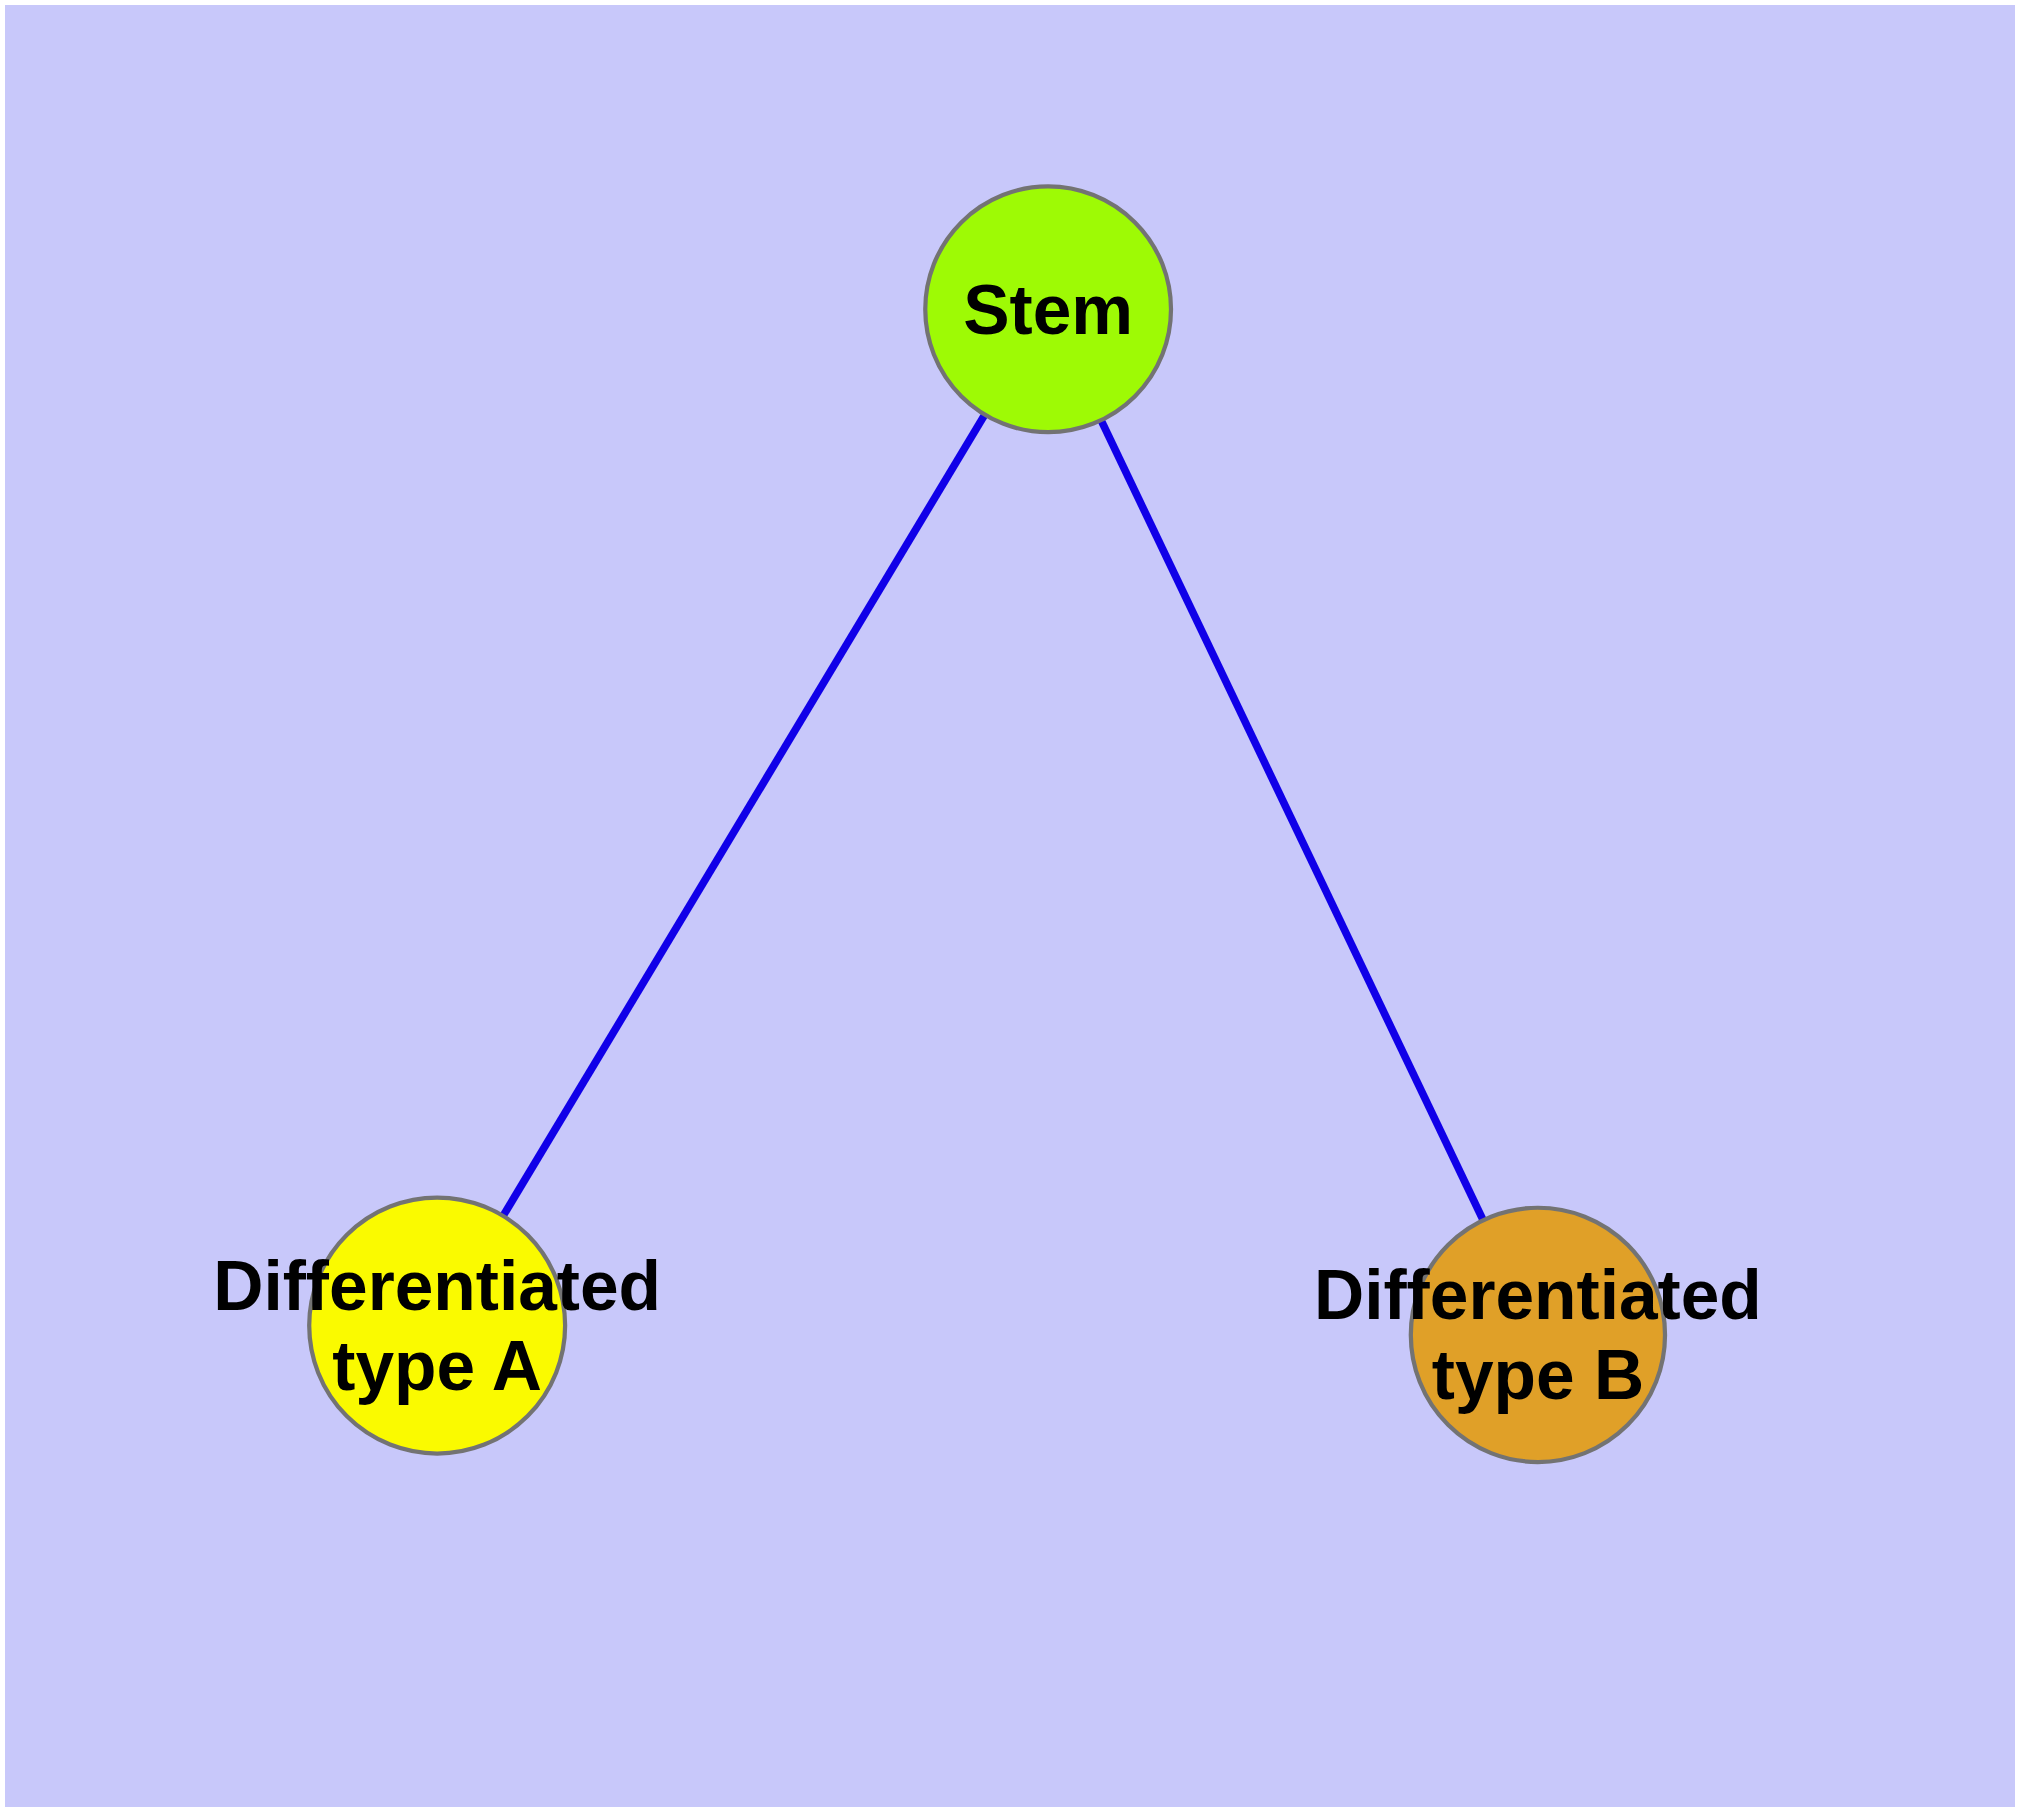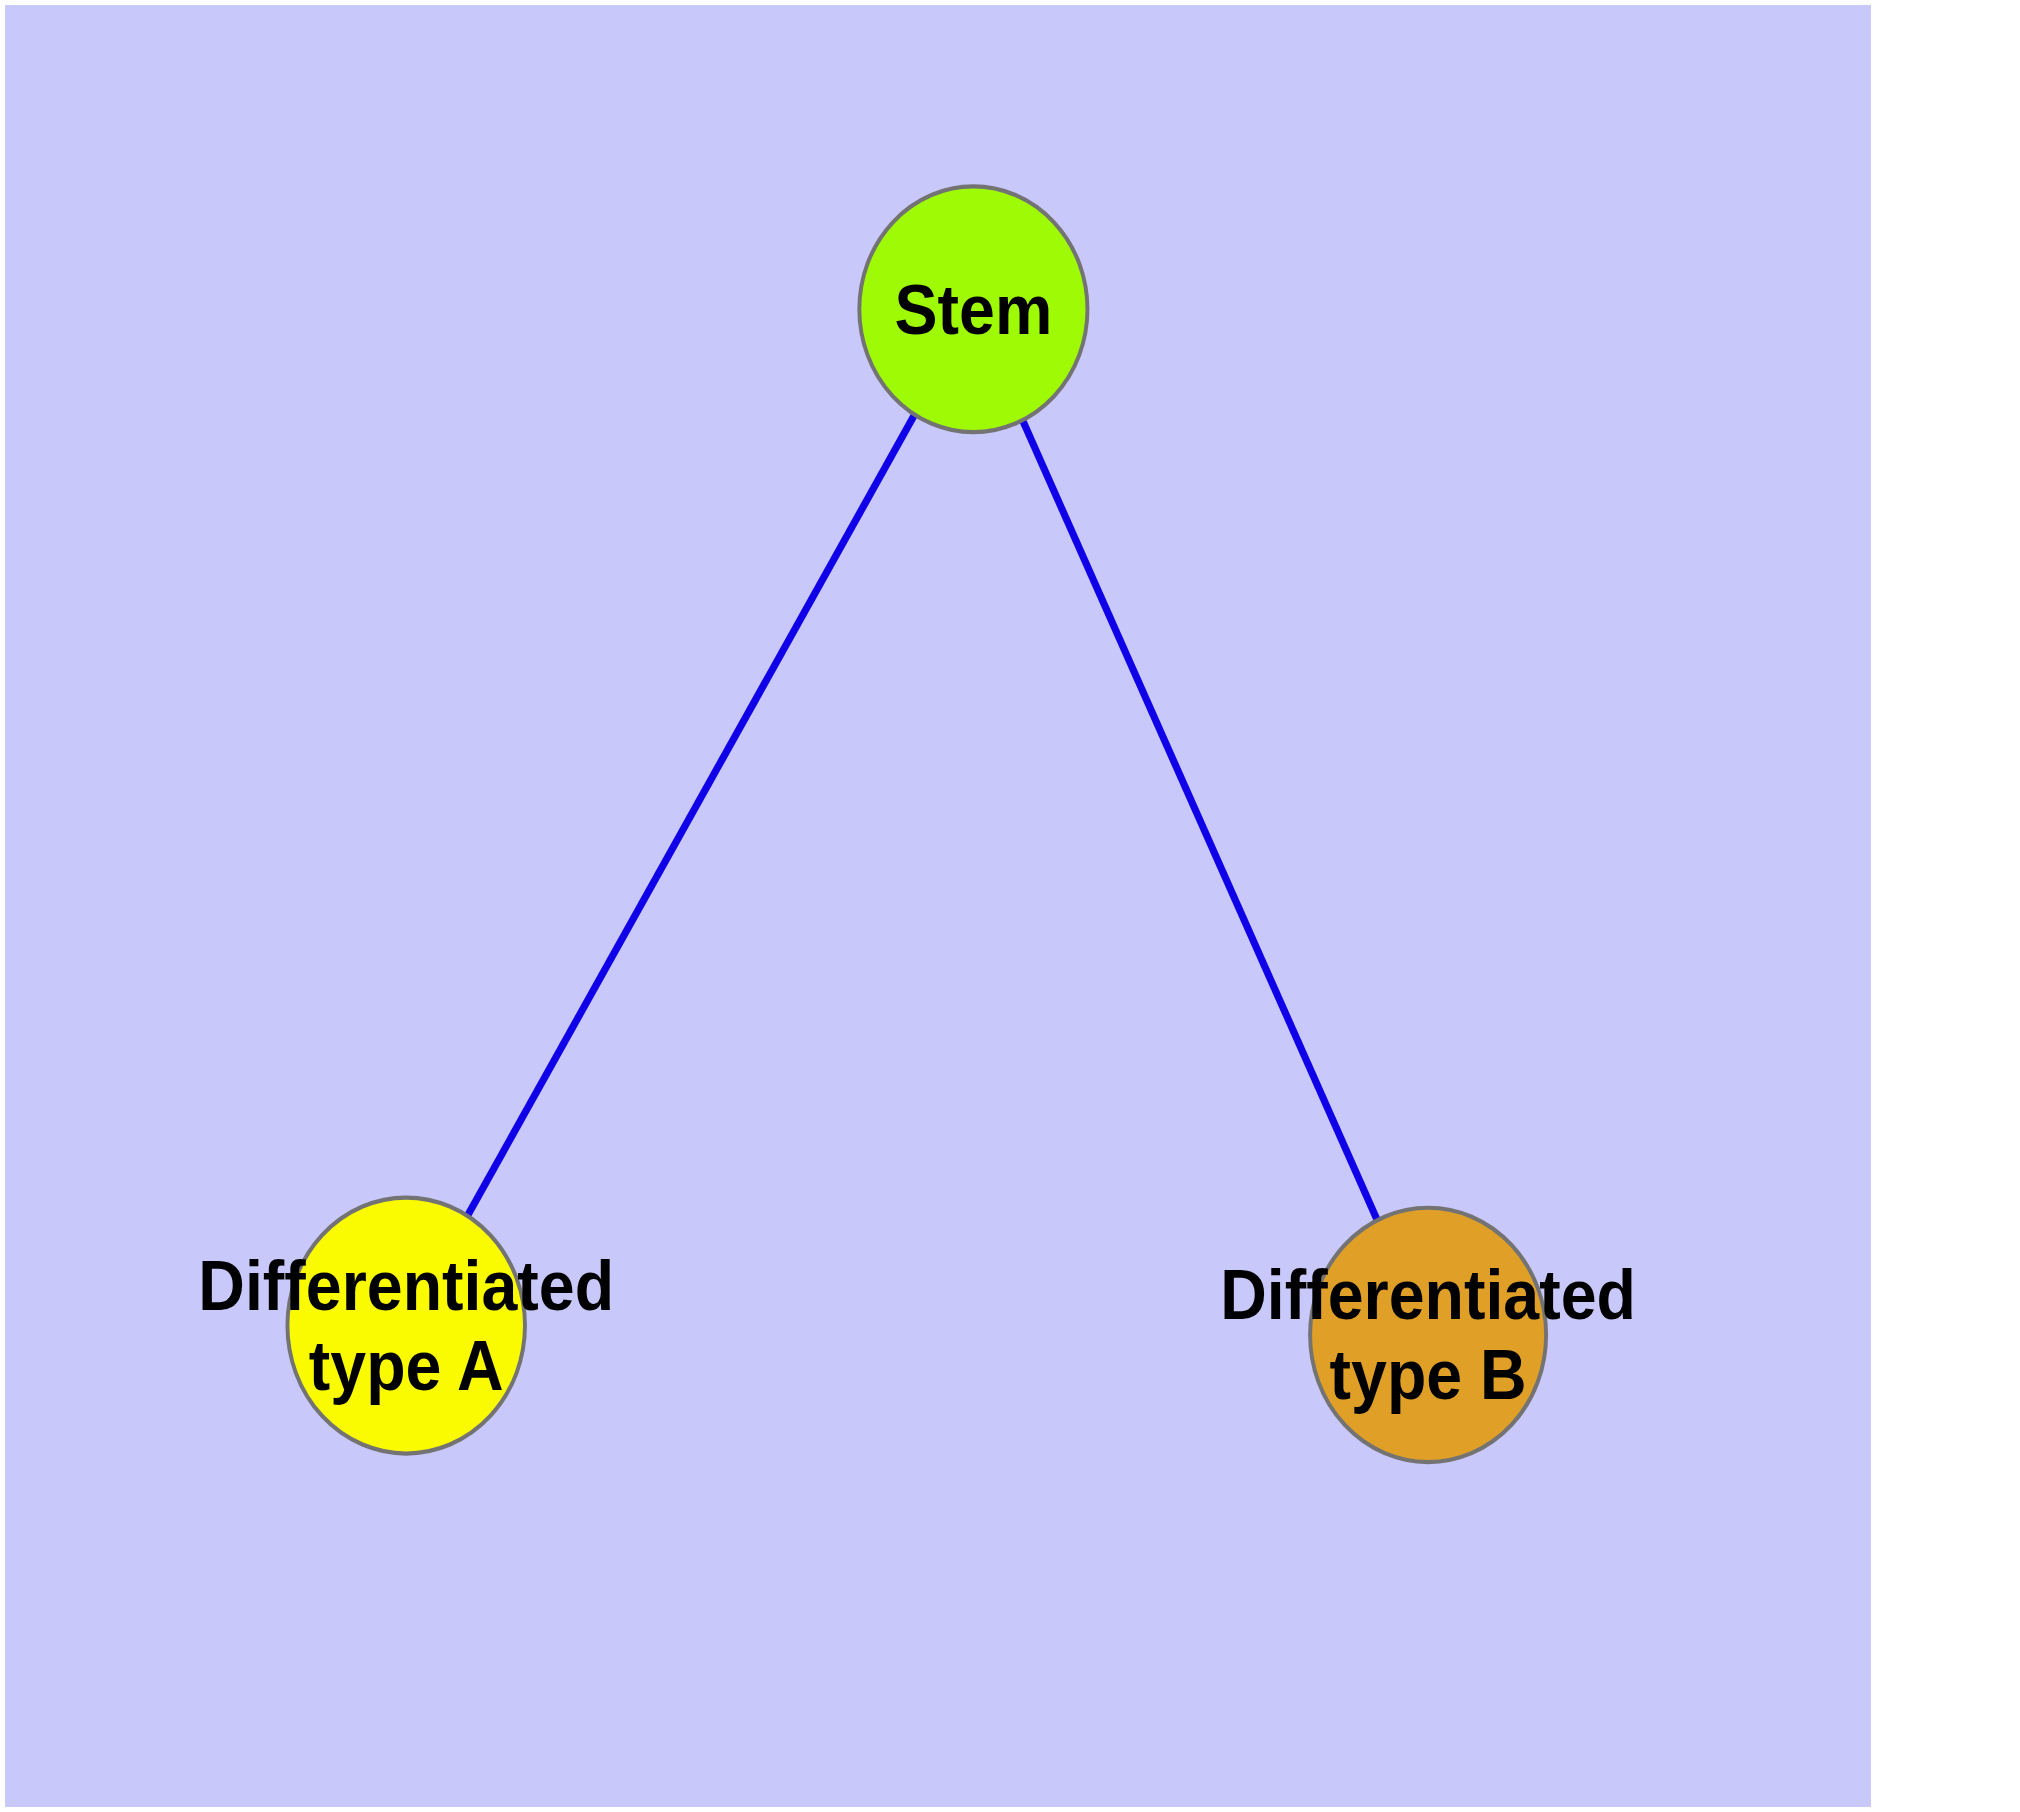--- a/index.html
+++ b/index.html
@@ -13,21 +13,21 @@
     width: 2021px;
     height: 1812px;
     background: #ffffff;
     overflow: hidden;
     font-family: "Liberation Sans", "DejaVu Sans", sans-serif;
   }
   #plot-area {
     position: absolute;
     left: 5.1px;
     top: 5.1px;
-    width: 1866px;
+    width: 2010px;
     height: 1802px;
     background: #c8c8fa;
     overflow: hidden;
   }
   #graph-svg {
     position: absolute;
     left: 0;
     top: 0;
     width: 100%;
     height: 100%;

